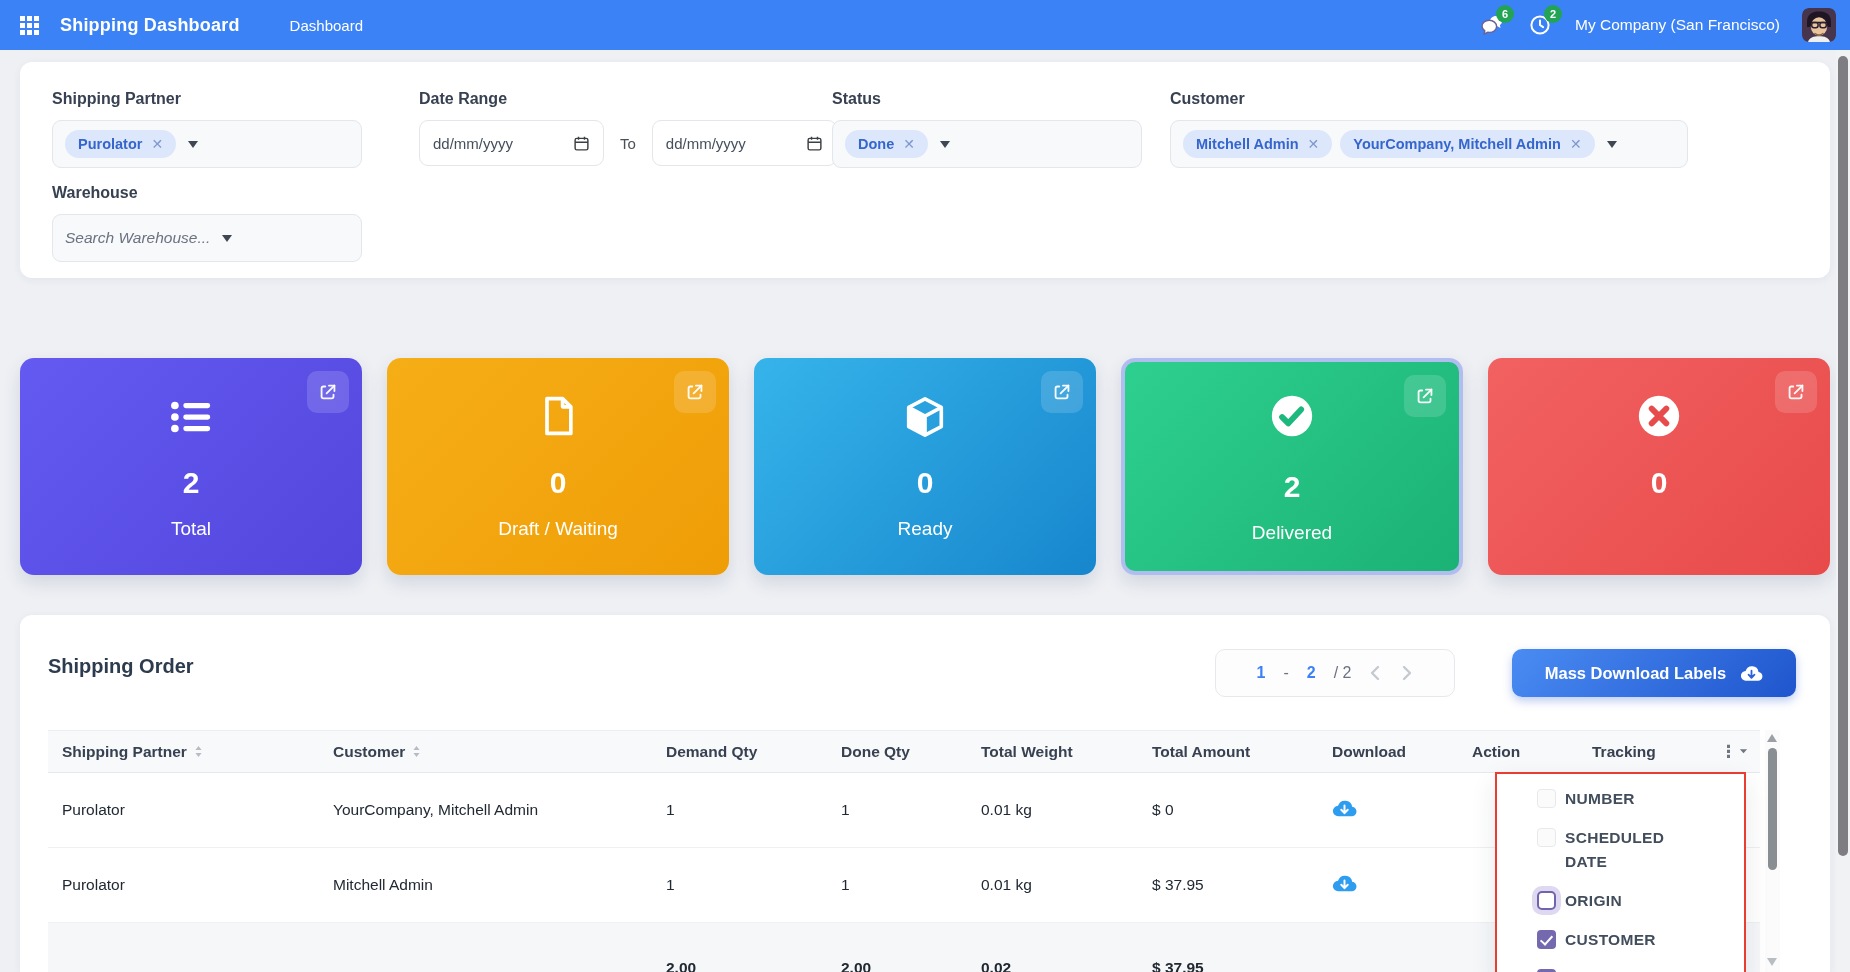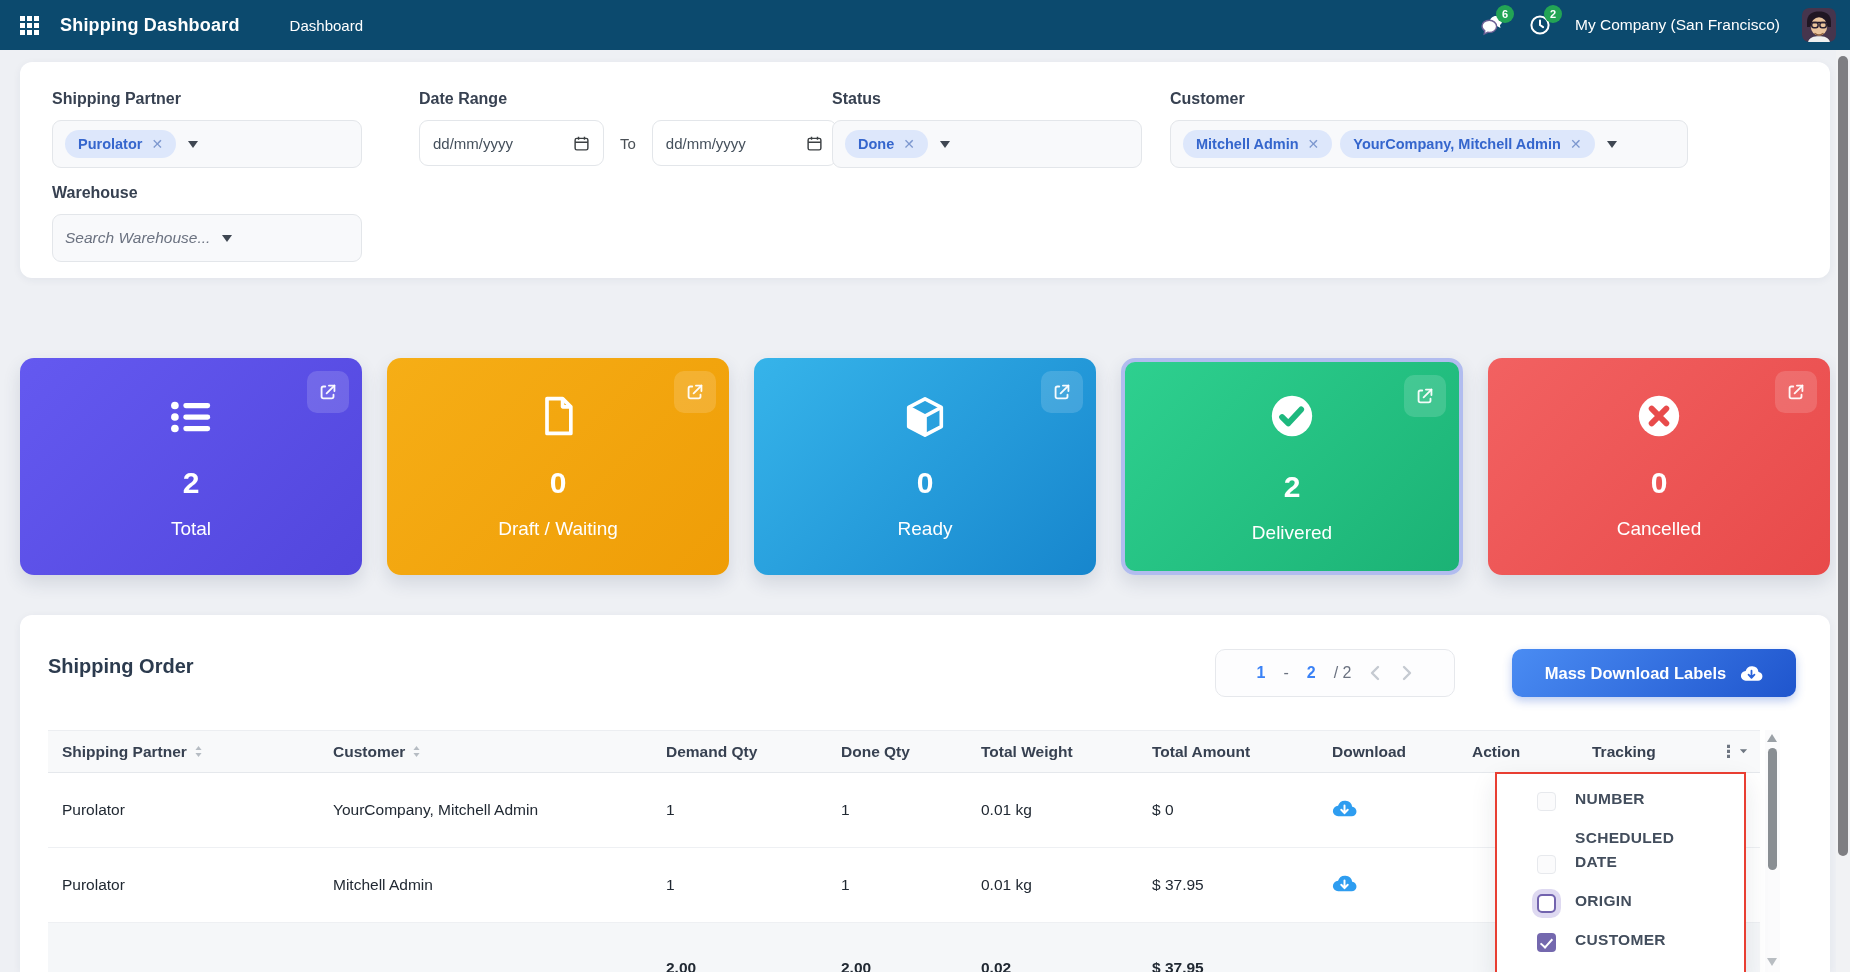--- a/index.html
+++ b/index.html
@@ -1,21 +1,21 @@
 <!DOCTYPE html>
 <html><head>
 <meta charset="utf-8">
 <style>
   * { margin:0; padding:0; box-sizing:border-box; }
   html,body { width:1850px; height:972px; overflow:hidden; }
   body { font-family:"Liberation Sans","DejaVu Sans",sans-serif; background:#eef0f4; color:#2c3645; }
   #app { position:relative; width:1850px; height:972px; }
 
   
-  .navbar { position:absolute; top:0; left:0; width:1850px; height:50px; background:#0c4a6e;
+  .navbar { position:absolute; top:0; left:0; width:1850px; height:50px; background:#3b82f6;
             display:flex; align-items:center; padding:0 14px; color:#fff; z-index:40; }
   .nav-left { display:flex; align-items:center; gap:16px; }
   .apps-btn { width:30px; height:30px; display:flex; align-items:center; justify-content:center; cursor:pointer; }
   .nav-title { font-size:18px; font-weight:700; letter-spacing:.2px; }
   .nav-menu { font-size:15px; margin-left:24px; padding:6px 10px; border-radius:6px; cursor:pointer; }
   .nav-right { margin-left:auto; display:flex; align-items:center; gap:22px; }
   .nav-icon-wrap { position:relative; width:26px; height:26px; display:flex; align-items:center; justify-content:center; cursor:pointer; }
   .nav-badge { position:absolute; top:-7px; right:-9px; min-width:18px; height:18px; padding:0 4px; border-radius:10px;
                background:#23a455; color:#fff; font-size:11px; font-weight:700; display:flex; align-items:center; justify-content:center; }
   .company-name { font-size:15.5px; }
@@ -76,21 +76,21 @@
   .orders-table tr.totals td { height:90px; background:#f5f7f9; border-top:1px solid #dfe3e8; font-weight:700; vertical-align:middle; }
   .th-sort { display:inline-flex; align-items:center; gap:7px; cursor:pointer; }
   .kebab { display:inline-flex; align-items:center; gap:2px; color:#6e7681; cursor:pointer; }
   .kebab .dots { font-size:17px; font-weight:700; line-height:1; }
   .dl-cell svg { cursor:pointer; }
 
   
   .col-menu { position:absolute; left:1495px; top:772px; width:251px; height:205px; background:#fff;
               border:2px solid #e83e32; box-shadow:0 10px 24px rgba(30,40,60,.10); z-index:30;
               padding:13px 14px 0 40px; display:flex; flex-direction:column; gap:15px; overflow:hidden; }
-  .cm-item { display:flex; align-items:flex-end; gap:19px; cursor:pointer; }
+  .cm-item { display:flex; align-items:flex-start; gap:9px; cursor:pointer; }
   .cm-box { flex:0 0 auto; width:19px; height:19px; border-radius:4px; margin-top:2px; position:relative; }
   .cm-box.unchecked { background:#fbfbfc; border:1px solid #e7e9ed; }
   .cm-box.focused { background:#fff; border:2px solid #7263ae; box-shadow:0 0 0 5px #ded9f1; border-radius:5px; }
   .cm-box.checked { background:#7468ae; }
   .cm-box.checked::after { content:""; position:absolute; left:6px; top:2.5px; width:5px; height:10px;
                            border:solid #fff; border-width:0 2.4px 2.4px 0; transform:rotate(42deg); }
   .cm-label { font-size:15.5px; font-weight:700; color:#424d5c; letter-spacing:.3px; line-height:1.55; width:135px; white-space:normal; }
 
   
   .inner-scroll { position:absolute; left:1745px; top:115px; width:15px; height:242px; background:#fbfbfc; }
@@ -307,21 +307,20 @@
   </div>
 
   <div class="stat-card sc-cancelled">
     <div class="icon-holder">
       <svg width="44" height="44" viewBox="0 0 24 24">
         <circle cx="12" cy="12" r="11" fill="#ffffff"></circle>
         <path d="M8 8l8 8M16 8l-8 8" stroke="#e84b4b" stroke-width="3.2" stroke-linecap="round"></path>
       </svg>
     </div>
     <div class="stat-value">0</div>
-    <div class="stat-label">Cancelled</div>
     <div class="stat-link">
       <svg width="22" height="22" viewBox="0 0 24 24" fill="none" stroke="rgba(255,255,255,.95)" stroke-width="2" stroke-linecap="round" stroke-linejoin="round">
         <path d="M9 6H7a2 2 0 0 0-2 2v9a2 2 0 0 0 2 2h9a2 2 0 0 0 2-2v-2"></path>
           <path d="M13 5h6v6"></path>
           <path d="M19 5l-8.5 8.5"></path>
       </svg>
     </div>
   </div>
 
   <div class="orders-card">

